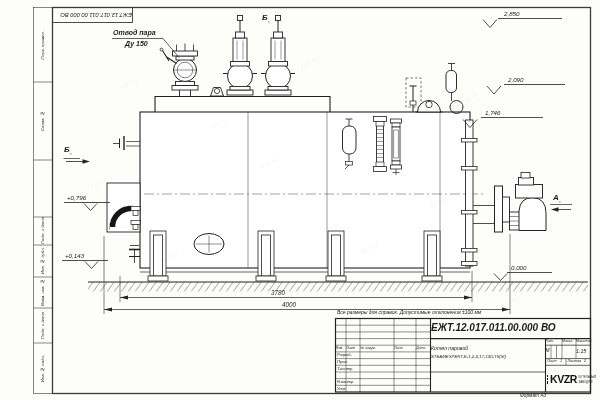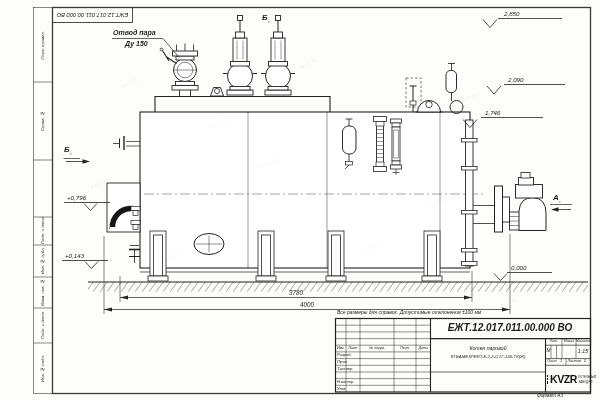--- a/index.html
+++ b/index.html
@@ -1,21 +1,21 @@
 <!DOCTYPE html>
 <html><head>
 <meta charset="utf-8">
 <style>
   html,body{margin:0;padding:0;background:#e9e9e7;}
   #sheet{position:relative;width:600px;height:400px;background:#fdfdfc;overflow:hidden;
          font-family:"Liberation Sans",sans-serif;}
   svg{position:absolute;left:0;top:0;}
   .t{position:absolute;font-family:"Liberation Sans",sans-serif;font-style:italic;
      color:#1c1c1c;white-space:nowrap;line-height:1;}
-  .c{text-align:center;}
+  .c{}
   .b{font-weight:600;}
   .vlabel{position:absolute;left:34px;width:17px;display:flex;align-items:center;justify-content:center;
           font:italic 4.3px "Liberation Sans",sans-serif;color:#2a2a2a;
           writing-mode:vertical-rl;transform:rotate(180deg);}
   .vsub{font-size:3.4px;vertical-align:sub;}
   .wm{position:absolute;font:italic 6px "Liberation Sans",sans-serif;color:#000;opacity:.05;
       transform:rotate(-28deg);}
   .logo{position:absolute;left:547px;top:369px;width:49px;height:20px;display:flex;
         align-items:center;gap:1.5px;font-style:normal;}
   .bars{width:7px;height:9px;display:flex;flex-direction:column;justify-content:space-between;}

